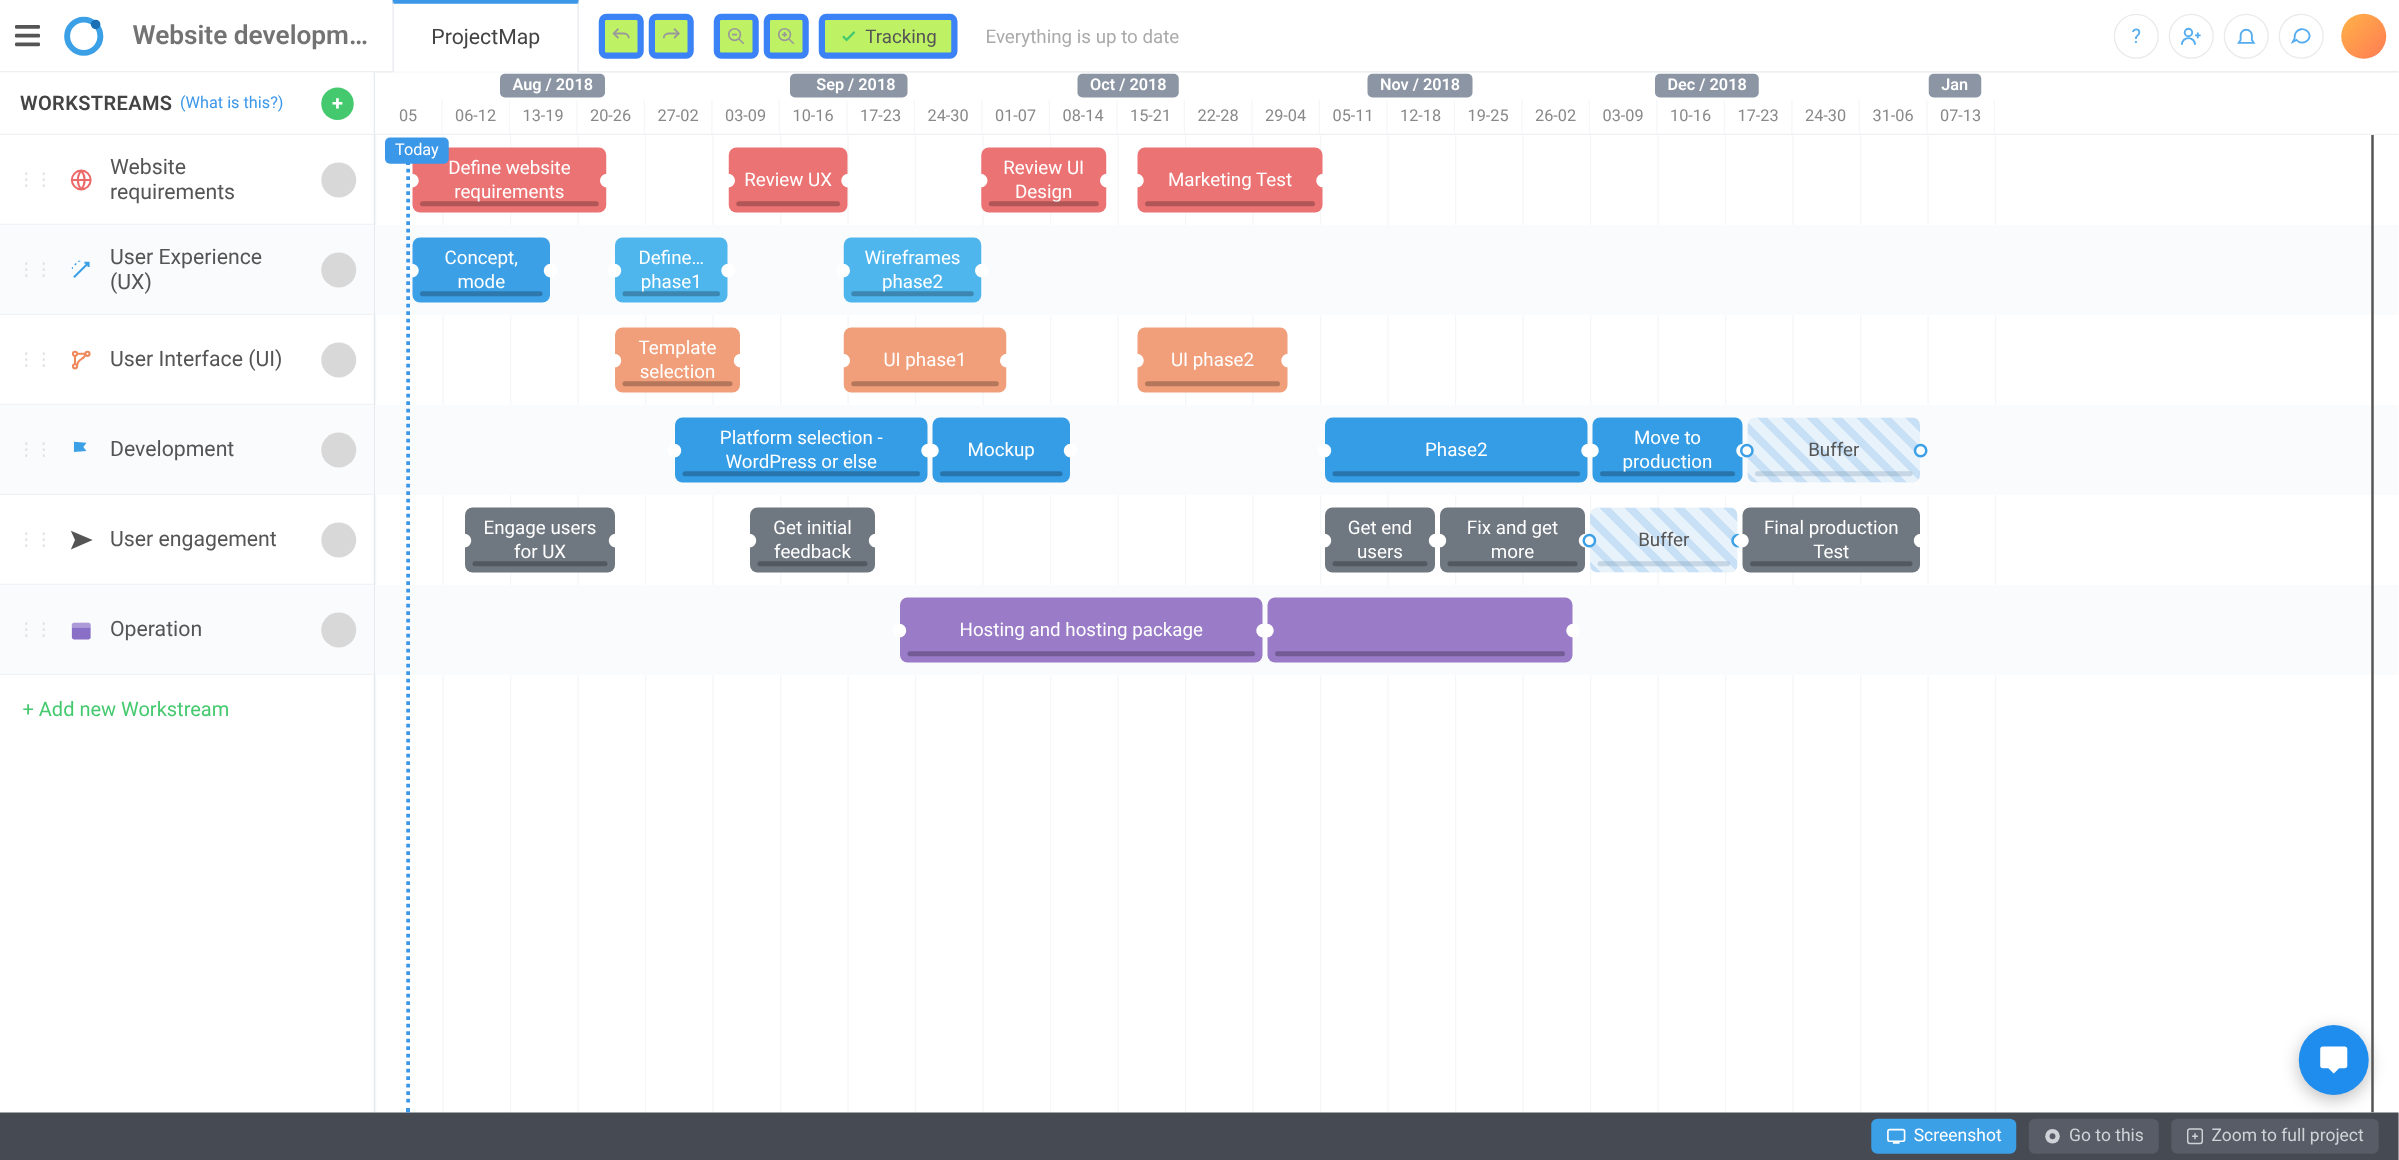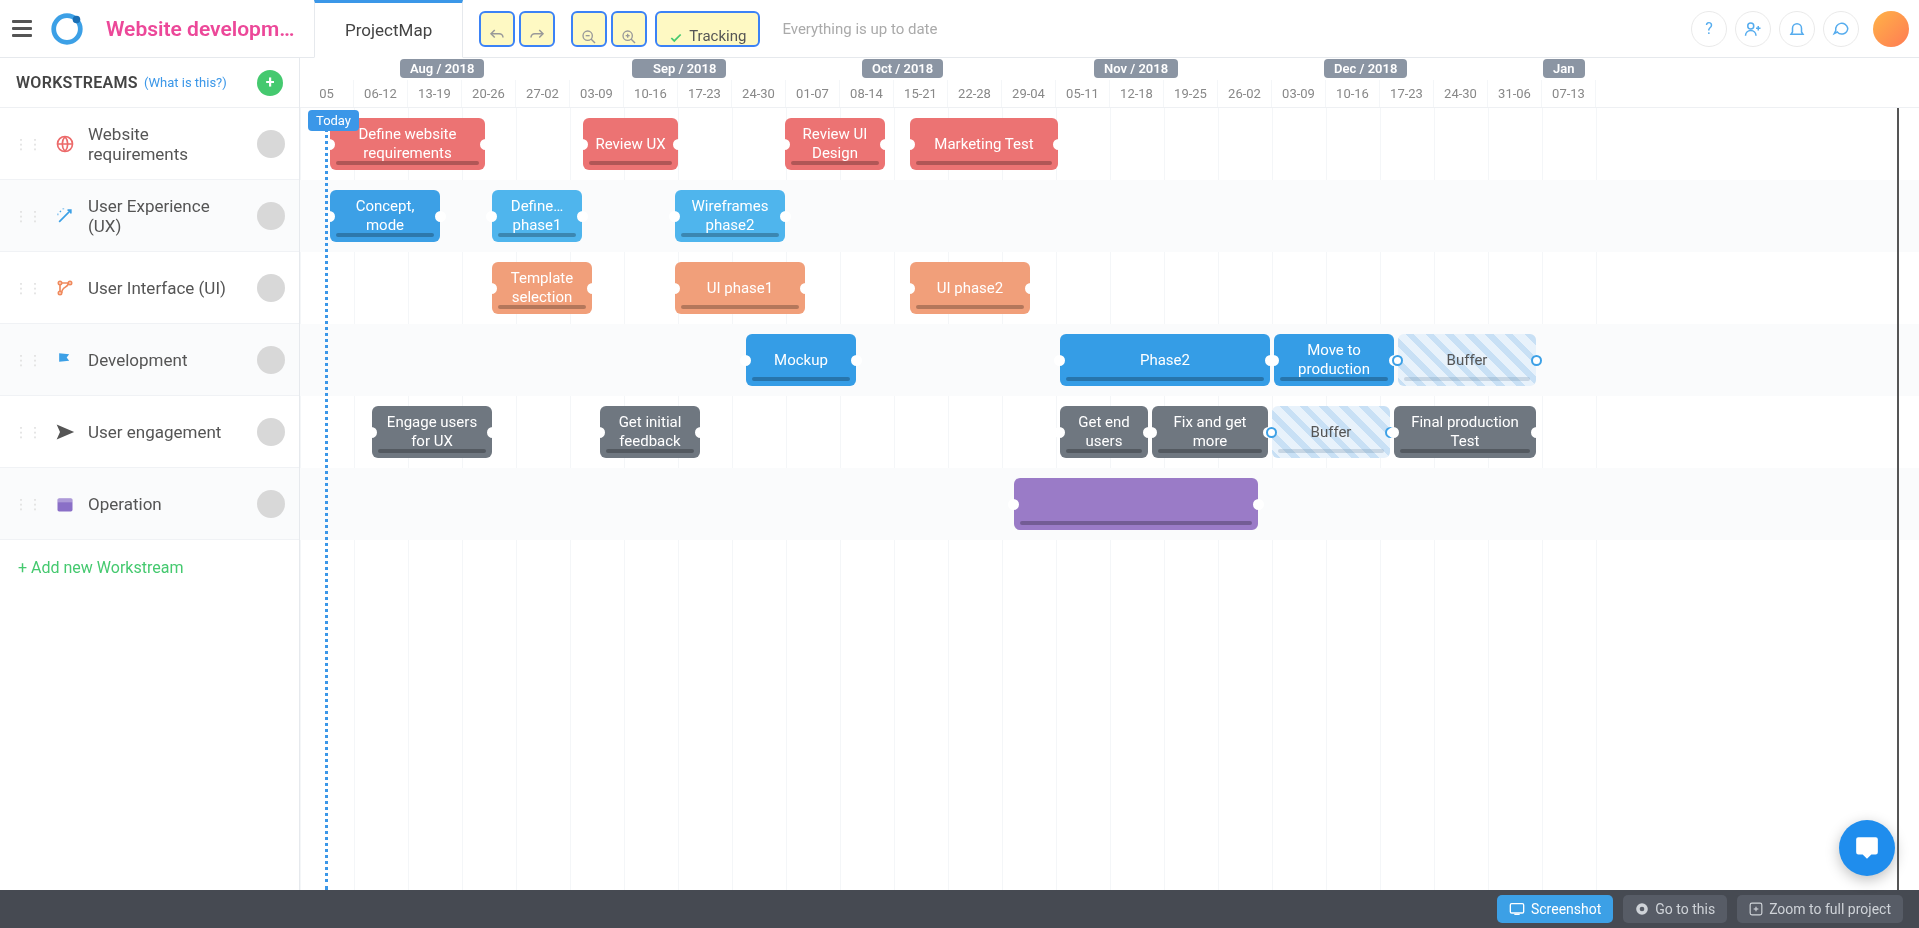--- a/index.html
+++ b/index.html
@@ -3,25 +3,25 @@
 <meta charset="utf-8">
 <style>
 * { margin:0; padding:0; box-sizing:border-box; font-family:-apple-system,BlinkMacSystemFont,"Segoe UI",Roboto,Arial,sans-serif; }
 body { background:#fff; width:1919px; height:928px; overflow:hidden; position:relative; }
 
 
 .topbar { height:58px; border-bottom:1px solid #e6e9ed; display:flex; align-items:center; padding:0 10px; gap:8px; }
 .menu-icon { width:24px; height:24px; cursor:pointer; display:flex; flex-direction:column; justify-content:center; gap:4px; padding:0 2px;}
 .menu-icon span{height:3px;background:#555;border-radius:1px;}
 .logo { width:38px; height:38px; margin:0 6px; }
-.proj-title { font-size:21px; font-weight:600; color:#ec4899; margin-left:6px; width:200px; overflow:hidden; text-overflow:ellipsis; white-space:nowrap;}
+.proj-title { font-size:21px; font-weight:600; color:#737373; margin-left:6px; width:200px; overflow:hidden; text-overflow:ellipsis; white-space:nowrap;}
 .tab { height:58px; padding:0 30px; display:flex; align-items:center; font-size:17px; color:#666;}
 .tab.active{ border-top:3px solid #3b97e8; border-left:1px solid #e6e9ed;border-right:1px solid #e6e9ed; border-bottom:1px solid #fff; margin-bottom:-1px; color:#444;}
 .tool-group{display:flex;gap:4px;margin-left:8px;}
-.tool-btn{width:36px;height:36px;border:2px solid #3b82f6;border-radius:6px;background:#fef9c3;display:flex;align-items:flex-end;justify-content:center;cursor:pointer;color:#888;}
+.tool-btn{width:36px;height:36px;border:5px solid #3b82f6;border-radius:6px;background:#bef264;display:flex;align-items:center;justify-content:center;cursor:pointer;color:#888;}
 .tool-btn.wide{width:auto;padding:0 12px;gap:6px;color:#555;font-size:15px;}
 .status-text{margin-left:14px;color:#aaa;font-size:15px;}
 .right-tools{margin-left:auto;display:flex;align-items:center;gap:8px;}
 .right-tools .circ{width:36px;height:36px;border:1px solid #eaeaea;border-radius:50%;display:flex;align-items:center;justify-content:center;color:#55acee;cursor:pointer;}
 .avatar-main{width:36px;height:36px;border-radius:50%;background:linear-gradient(135deg,#ffb347,#ff7b54);margin-left:6px;}
 
 
 .body-wrap{display:flex;height:calc(928px - 58px - 38px);}
 .sidebar{width:300px;border-right:1px solid #e6e9ed;display:flex;flex-direction:column;background:#fff;}
 .ws-head{height:50px;display:flex;align-items:center;padding:0 16px;border-bottom:1px solid #eef0f3;}
@@ -345,20 +345,25 @@
         <div class="task c-orange" style="top: 154px; left: 375px; width: 130px;">
           <span>UI phase1</span>
           <span class="dot r"></span>
           <span class="dot l"></span>
         </div>
         <div class="task c-orange" style="top: 154px; left: 610px; width: 120px;">
           <span>UI phase2</span>
           <span class="dot r"></span>
           <span class="dot l"></span>
         </div>
+        <div class="task c-devblue" style="top: 226px; left: 240px; width: 202px;">
+          <span>Platform selection - WordPress or else</span>
+          <span class="dot r"></span>
+          <span class="dot l"></span>
+        </div>
         <div class="task c-devblue" style="top: 226px; left: 446px; width: 110px;">
           <span>Mockup</span>
           <span class="dot r"></span>
           <span class="dot l"></span>
         </div>
         <div class="task c-devblue" style="top: 226px; left: 760px; width: 210px;">
           <span>Phase2</span>
           <span class="dot r"></span>
           <span class="dot l"></span>
         </div>
@@ -392,20 +397,25 @@
           <span class="dot r"></span>
           <span class="dot l"></span>
         </div>
         <div class="task c-hatch" style="top: 298px; left: 972px; width: 118px;">
           <span>Buffer</span>
           <span class="dot r"></span>
           <span class="dot l"></span>
         </div>
         <div class="task c-gray" style="top: 298px; left: 1094px; width: 142px;">
           <span>Final production Test</span>
+          <span class="dot r"></span>
+          <span class="dot l"></span>
+        </div>
+        <div class="task c-purple" style="top: 370px; left: 420px; width: 290px;">
+          <span>Hosting and hosting package</span>
           <span class="dot r"></span>
           <span class="dot l"></span>
         </div>
         <div class="task c-purple" style="top: 370px; left: 714px; width: 244px;">
           <span class="dot r"></span>
           <span class="dot l"></span>
         </div>
       </div>
     <div class="today-label">Today</div>
     <div class="today-line"></div>

